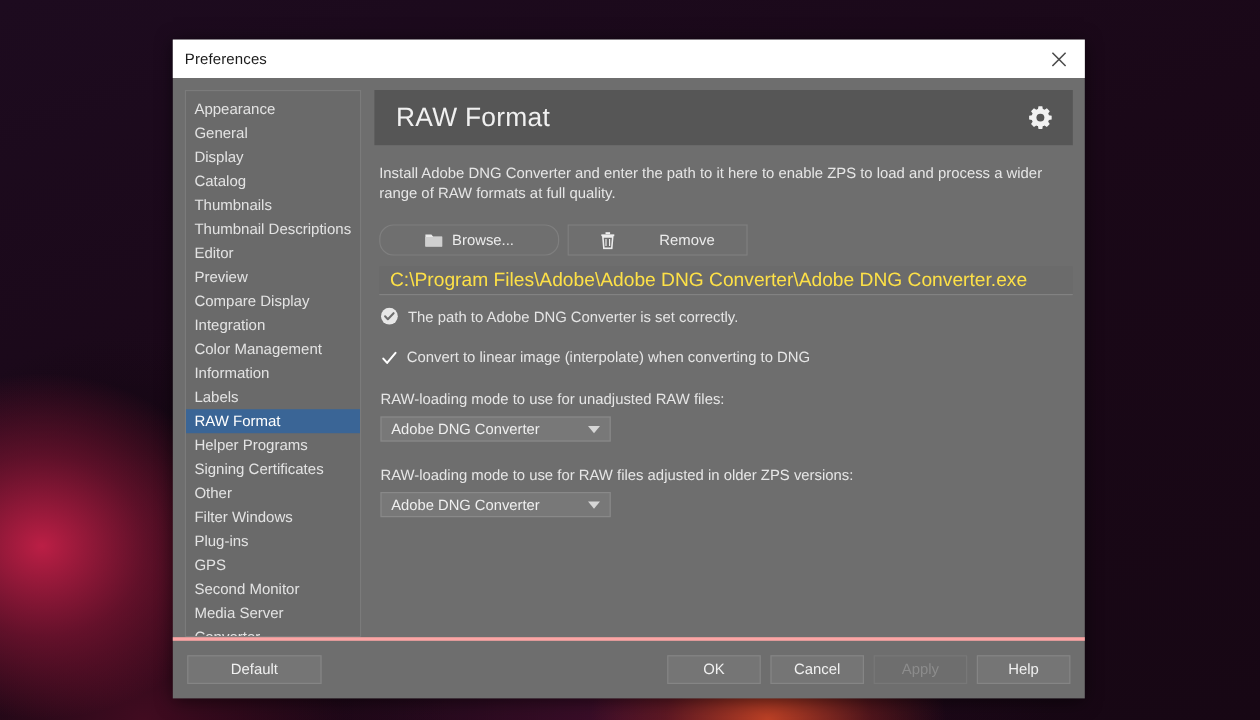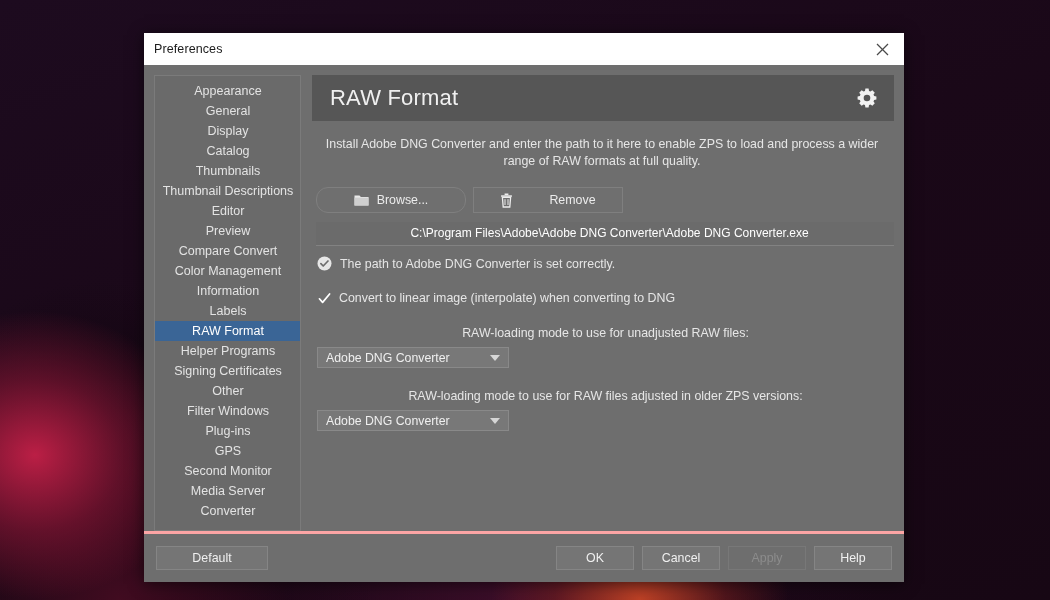--- a/index.html
+++ b/index.html
@@ -63,21 +63,20 @@
     cursor: pointer;
   }
   #close-btn svg { display:block; }
 
   #body-area {
     flex: 1 1 auto;
     display: flex;
     padding: 10px 10px 0 10px;
     gap: 11px;
     min-height: 0;
-    text-align: center;
   }
 
   
   #sidebar {
     width: 145px;
     flex: 0 0 145px;
     background: #6a6a6a;
     border: 1px solid #7b7b7b;
     padding: 5px 0 5px 0;
     overflow: hidden;
@@ -147,22 +146,22 @@
   }
   #browse-button { width: 148px; border-radius: 12px; }
   #remove-button { width: 148px; gap: 36px; }
 
   #path-field {
     margin: 9px 0 0 4px;
     height: 23px;
     line-height: 23px;
     background: #6b6b6b;
     border-bottom: 1px solid #828282;
-    font-size: 12px;
-    color: #ffffff;
+    font-size: 16px;
+    color: #fde047;
     padding-left: 9px;
     white-space: nowrap;
     overflow: hidden;
     cursor: text;
   }
 
   .status-row {
     display: flex;
     align-items: center;
     gap: 8px;
@@ -256,21 +255,22 @@
 
     <div id="sidebar">
         <div class="nav-item"><span>Appearance</span></div>
         <div class="nav-item"><span>General</span></div>
         <div class="nav-item"><span>Display</span></div>
         <div class="nav-item"><span>Catalog</span></div>
         <div class="nav-item"><span>Thumbnails</span></div>
         <div class="nav-item"><span>Thumbnail Descriptions</span></div>
         <div class="nav-item"><span>Editor</span></div>
         <div class="nav-item"><span>Preview</span></div>
-        <div class="nav-item"><span>Compare Convert</span></div>
+        <div class="nav-item"><span>Compare Display</span></div>
+        <div class="nav-item"><span>Integration</span></div>
         <div class="nav-item"><span>Color Management</span></div>
         <div class="nav-item"><span>Information</span></div>
         <div class="nav-item"><span>Labels</span></div>
         <div class="nav-item selected"><span>RAW Format</span></div>
         <div class="nav-item"><span>Helper Programs</span></div>
         <div class="nav-item"><span>Signing Certificates</span></div>
         <div class="nav-item"><span>Other</span></div>
         <div class="nav-item"><span>Filter Windows</span></div>
         <div class="nav-item"><span>Plug-ins</span></div>
         <div class="nav-item"><span>GPS</span></div>

